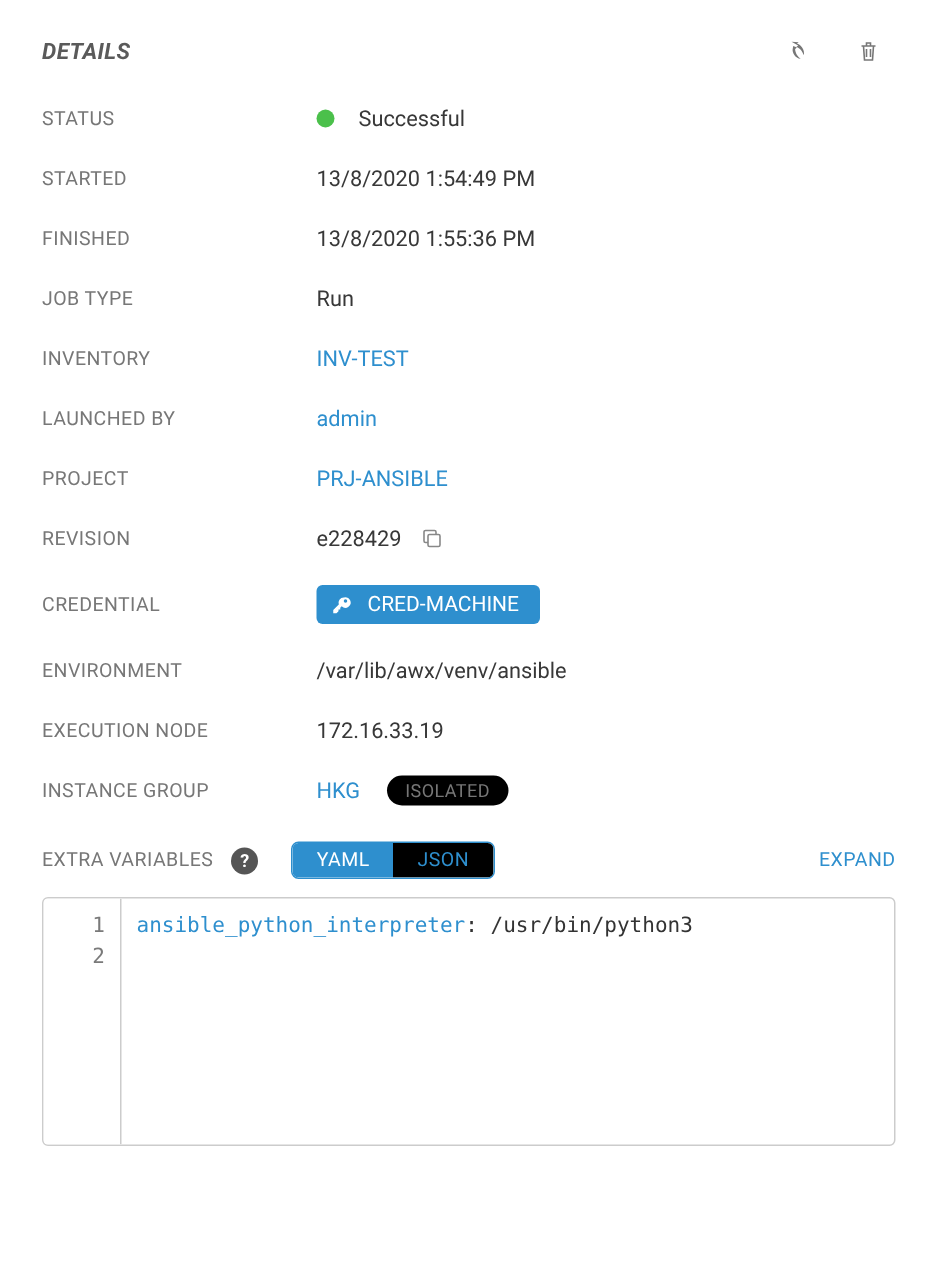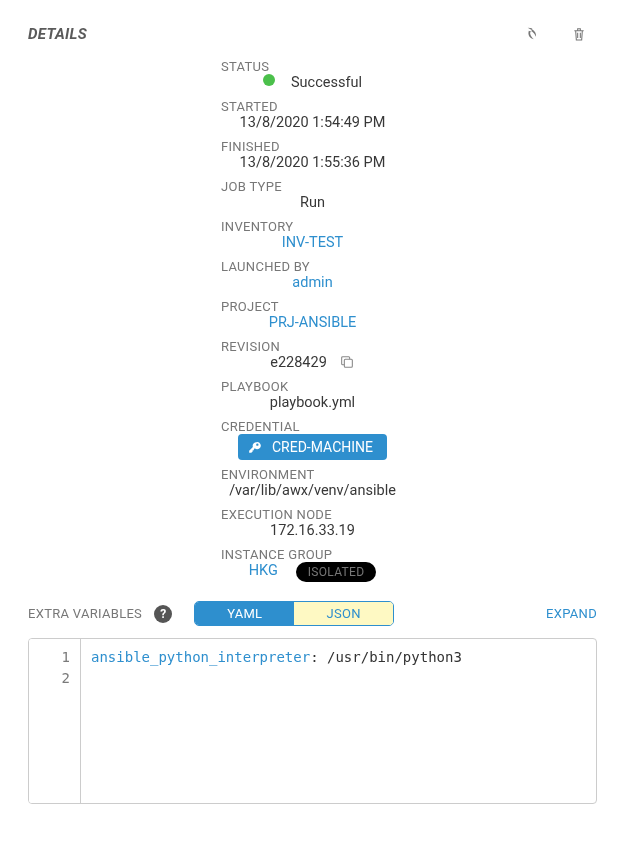--- a/index.html
+++ b/index.html
@@ -2,36 +2,36 @@
 <html><head>
 <meta charset="utf-8">
 <style>
 * { box-sizing: border-box; margin: 0; padding: 0; }
 body { font-family: -apple-system, BlinkMacSystemFont, "Segoe UI", Roboto, Helvetica, Arial, sans-serif; background: #fff; color: #444; width: 625px; padding: 25px 28px; font-size: 14.5px; }
 .header-row { display: flex; align-items: center; margin-bottom: 16px; }
 .details-title { font-weight: 700; color: #5a5a5a; font-size: 15px; letter-spacing: 0.3px; flex: 1; font-style: italic; }
 .header-actions { display: flex; gap: 30px; color: #777; margin-right: 10px; }
 .icon-btn { cursor: pointer; display: inline-flex; }
 .rows { display: flex; flex-direction: column; gap: 0; }
-.row { display: flex; align-items: center; min-height: 40px; flex-direction: column; }
+.row { display: flex; align-items: center; min-height: 40px; }
 .row-label { width: 183px; flex-shrink: 0; color: #777; font-size: 13px; letter-spacing: 0.3px; text-transform: uppercase; }
-.row-value { color: #383838; display: flex; gap: 8px; }
+.row-value { color: #383838; display: flex; align-items: center; gap: 8px; }
 .link { color: #2e8fce; cursor: pointer; }
 .status-dot { width: 12px; height: 12px; border-radius: 50%; background: #4bc04b; display: inline-block; margin-right: 8px; }
 .copy-icon { color: #888; cursor: pointer; margin-left: 4px; display: inline-flex; }
 .cred-chip { display: inline-flex; align-items: center; gap: 10px; background: #2e8fce; color: #fff; border-radius: 4px; padding: 5px 14px 5px 10px; font-size: 14px; }
 .cred-chip svg { flex-shrink: 0; }
 .isolated-badge { background: #000000; color: #777; border-radius: 12px; padding: 3px 12px; font-size: 12px; letter-spacing: 0.3px; margin-left: 10px; }
 .extra-vars-row { display: flex; align-items: center; margin-top: 14px; margin-bottom: 12px; }
 .extra-vars-label { color: #777; font-size: 13px; letter-spacing: 0.3px; text-transform: uppercase; }
 .help-icon { width: 18px; height: 18px; border-radius: 50%; background: #555; color: #fff; display: inline-flex; align-items: center; justify-content: center; font-size: 12px; font-weight: 700; margin-left: 12px; cursor: pointer; }
 .format-toggle { display: inline-flex; border: 1px solid #2e8fce; border-radius: 5px; overflow: hidden; margin-left: 22px; }
-.format-toggle .seg { padding: 4px 32px; font-size: 13px; cursor: pointer; letter-spacing: 0.3px; user-select: none; }
+.format-toggle .seg { padding: 4px 16px; font-size: 13px; cursor: pointer; letter-spacing: 0.3px; user-select: none; }
 .seg-active { background: #2e8fce; color: #fff; }
-.seg-inactive { background: #fef9c3; color: #2e8fce; }
+.seg-inactive { background: #000000; color: #2e8fce; }
 .expand-link { margin-left: auto; color: #2e8fce; font-size: 13px; letter-spacing: 0.3px; cursor: pointer; }
 .code-box { border: 1px solid #ccc; border-radius: 4px; display: flex; height: 166px; overflow: hidden; font-family: "Menlo", "Consolas", monospace; font-size: 14px; }
 .gutter { background: #fff; border-right: 1px solid #ccc; padding: 8px 10px 8px 0; text-align: right; color: #7a7a7a; min-width: 52px; line-height: 1.5; }
 .gutter div { }
 .code-content { padding: 8px 10px; line-height: 1.5; }
 .code-key { color: #2e8fce; }
 .code-colon { color: #333; }
 .code-val { color: #333; }
 </style>
 </head>
@@ -106,24 +106,20 @@
       <span>e228429</span>
       <span class="copy-icon">
         <svg width="16" height="16" viewBox="0 0 24 24" fill="none" stroke="#888" stroke-width="1.6">
             <rect x="8" y="8" width="12" height="12" rx="1.5"></rect>
             <path d="M16 8V5.5A1.5 1.5 0 0 0 14.5 4h-9A1.5 1.5 0 0 0 4 5.5v9A1.5 1.5 0 0 0 5.5 16H8"></path>
           </svg>
       </span>
     </div>
   </div>
 
-  <div class="row">
-    <div class="row-label">PLAYBOOK</div>
-    <div class="row-value">playbook.yml</div>
-  </div>
 
   <div class="row" style="min-height:48px">
     <div class="row-label">CREDENTIAL</div>
     <div class="row-value">
       <span class="cred-chip">
         <svg width="14" height="14" viewBox="0 0 24 24" fill="#fff">
             <path d="M14 4a6 6 0 0 0-5.65 8L2 18.34V22h3.66L8 19.66v-2h2v-2l1.65-1.65A6 6 0 1 0 14 4zm2 6a2 2 0 1 1 2-2 2 2 0 0 1-2 2z"></path>
           </svg>
         <span>CRED-MACHINE</span>
       </span>

